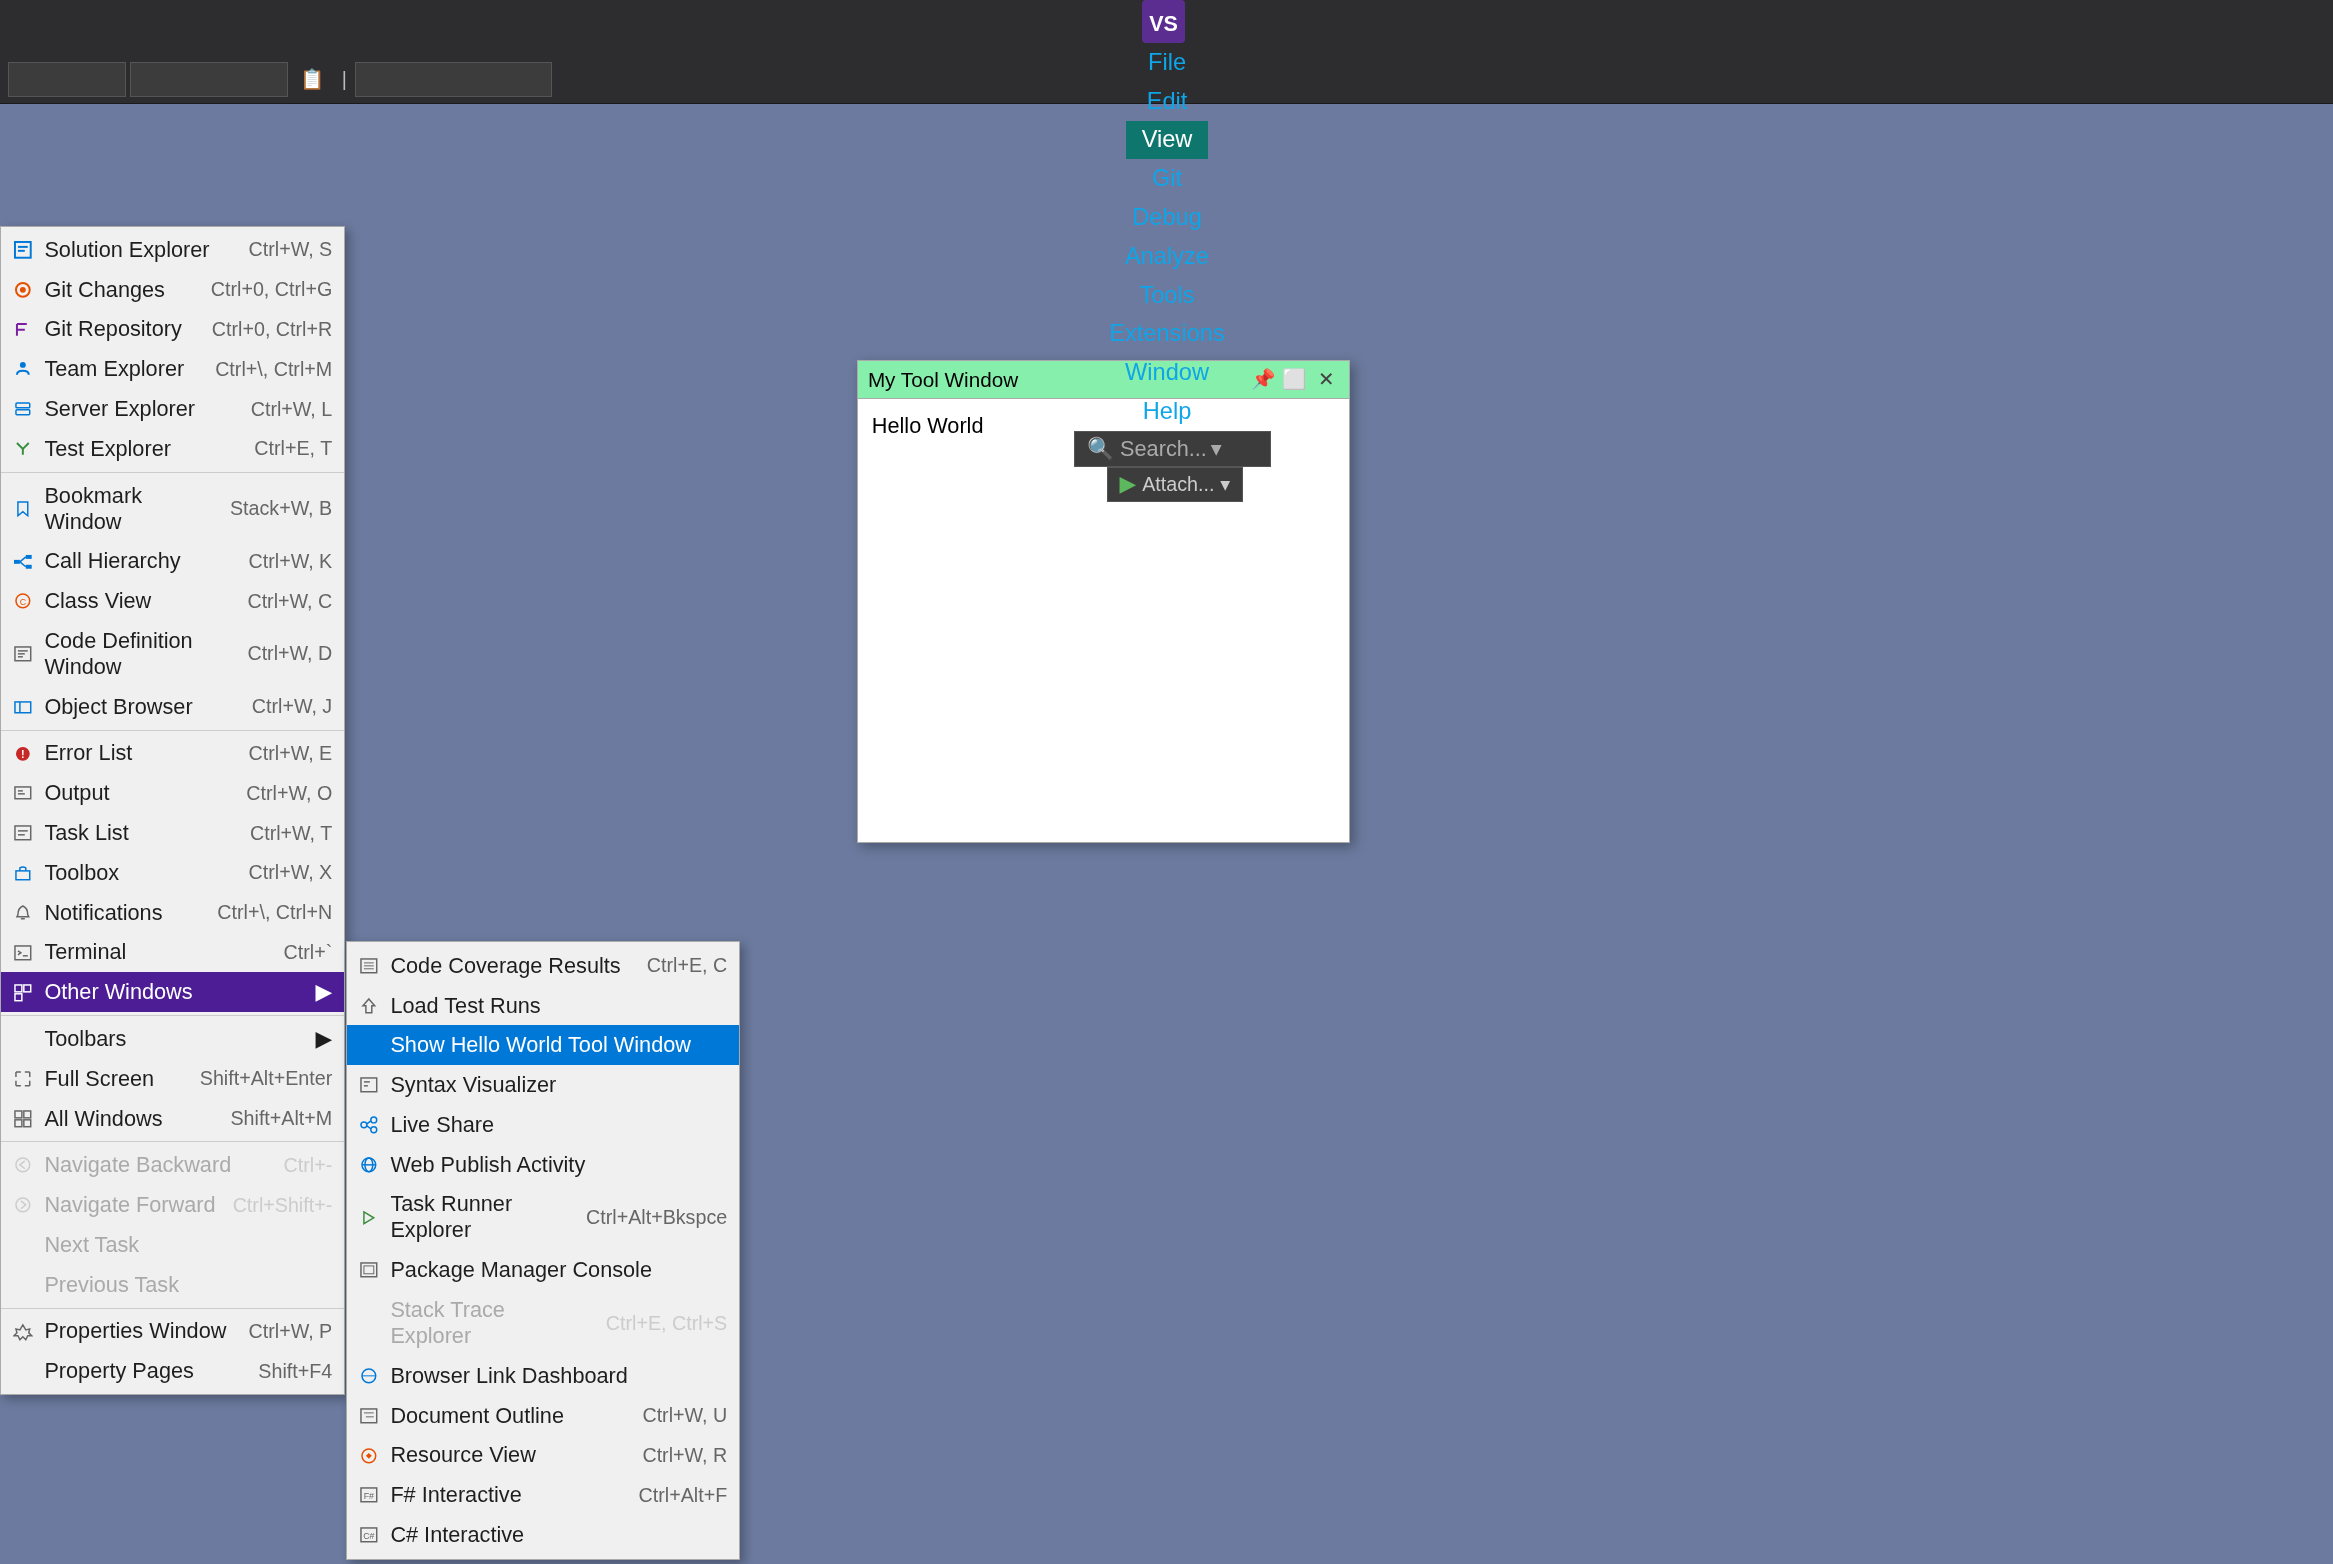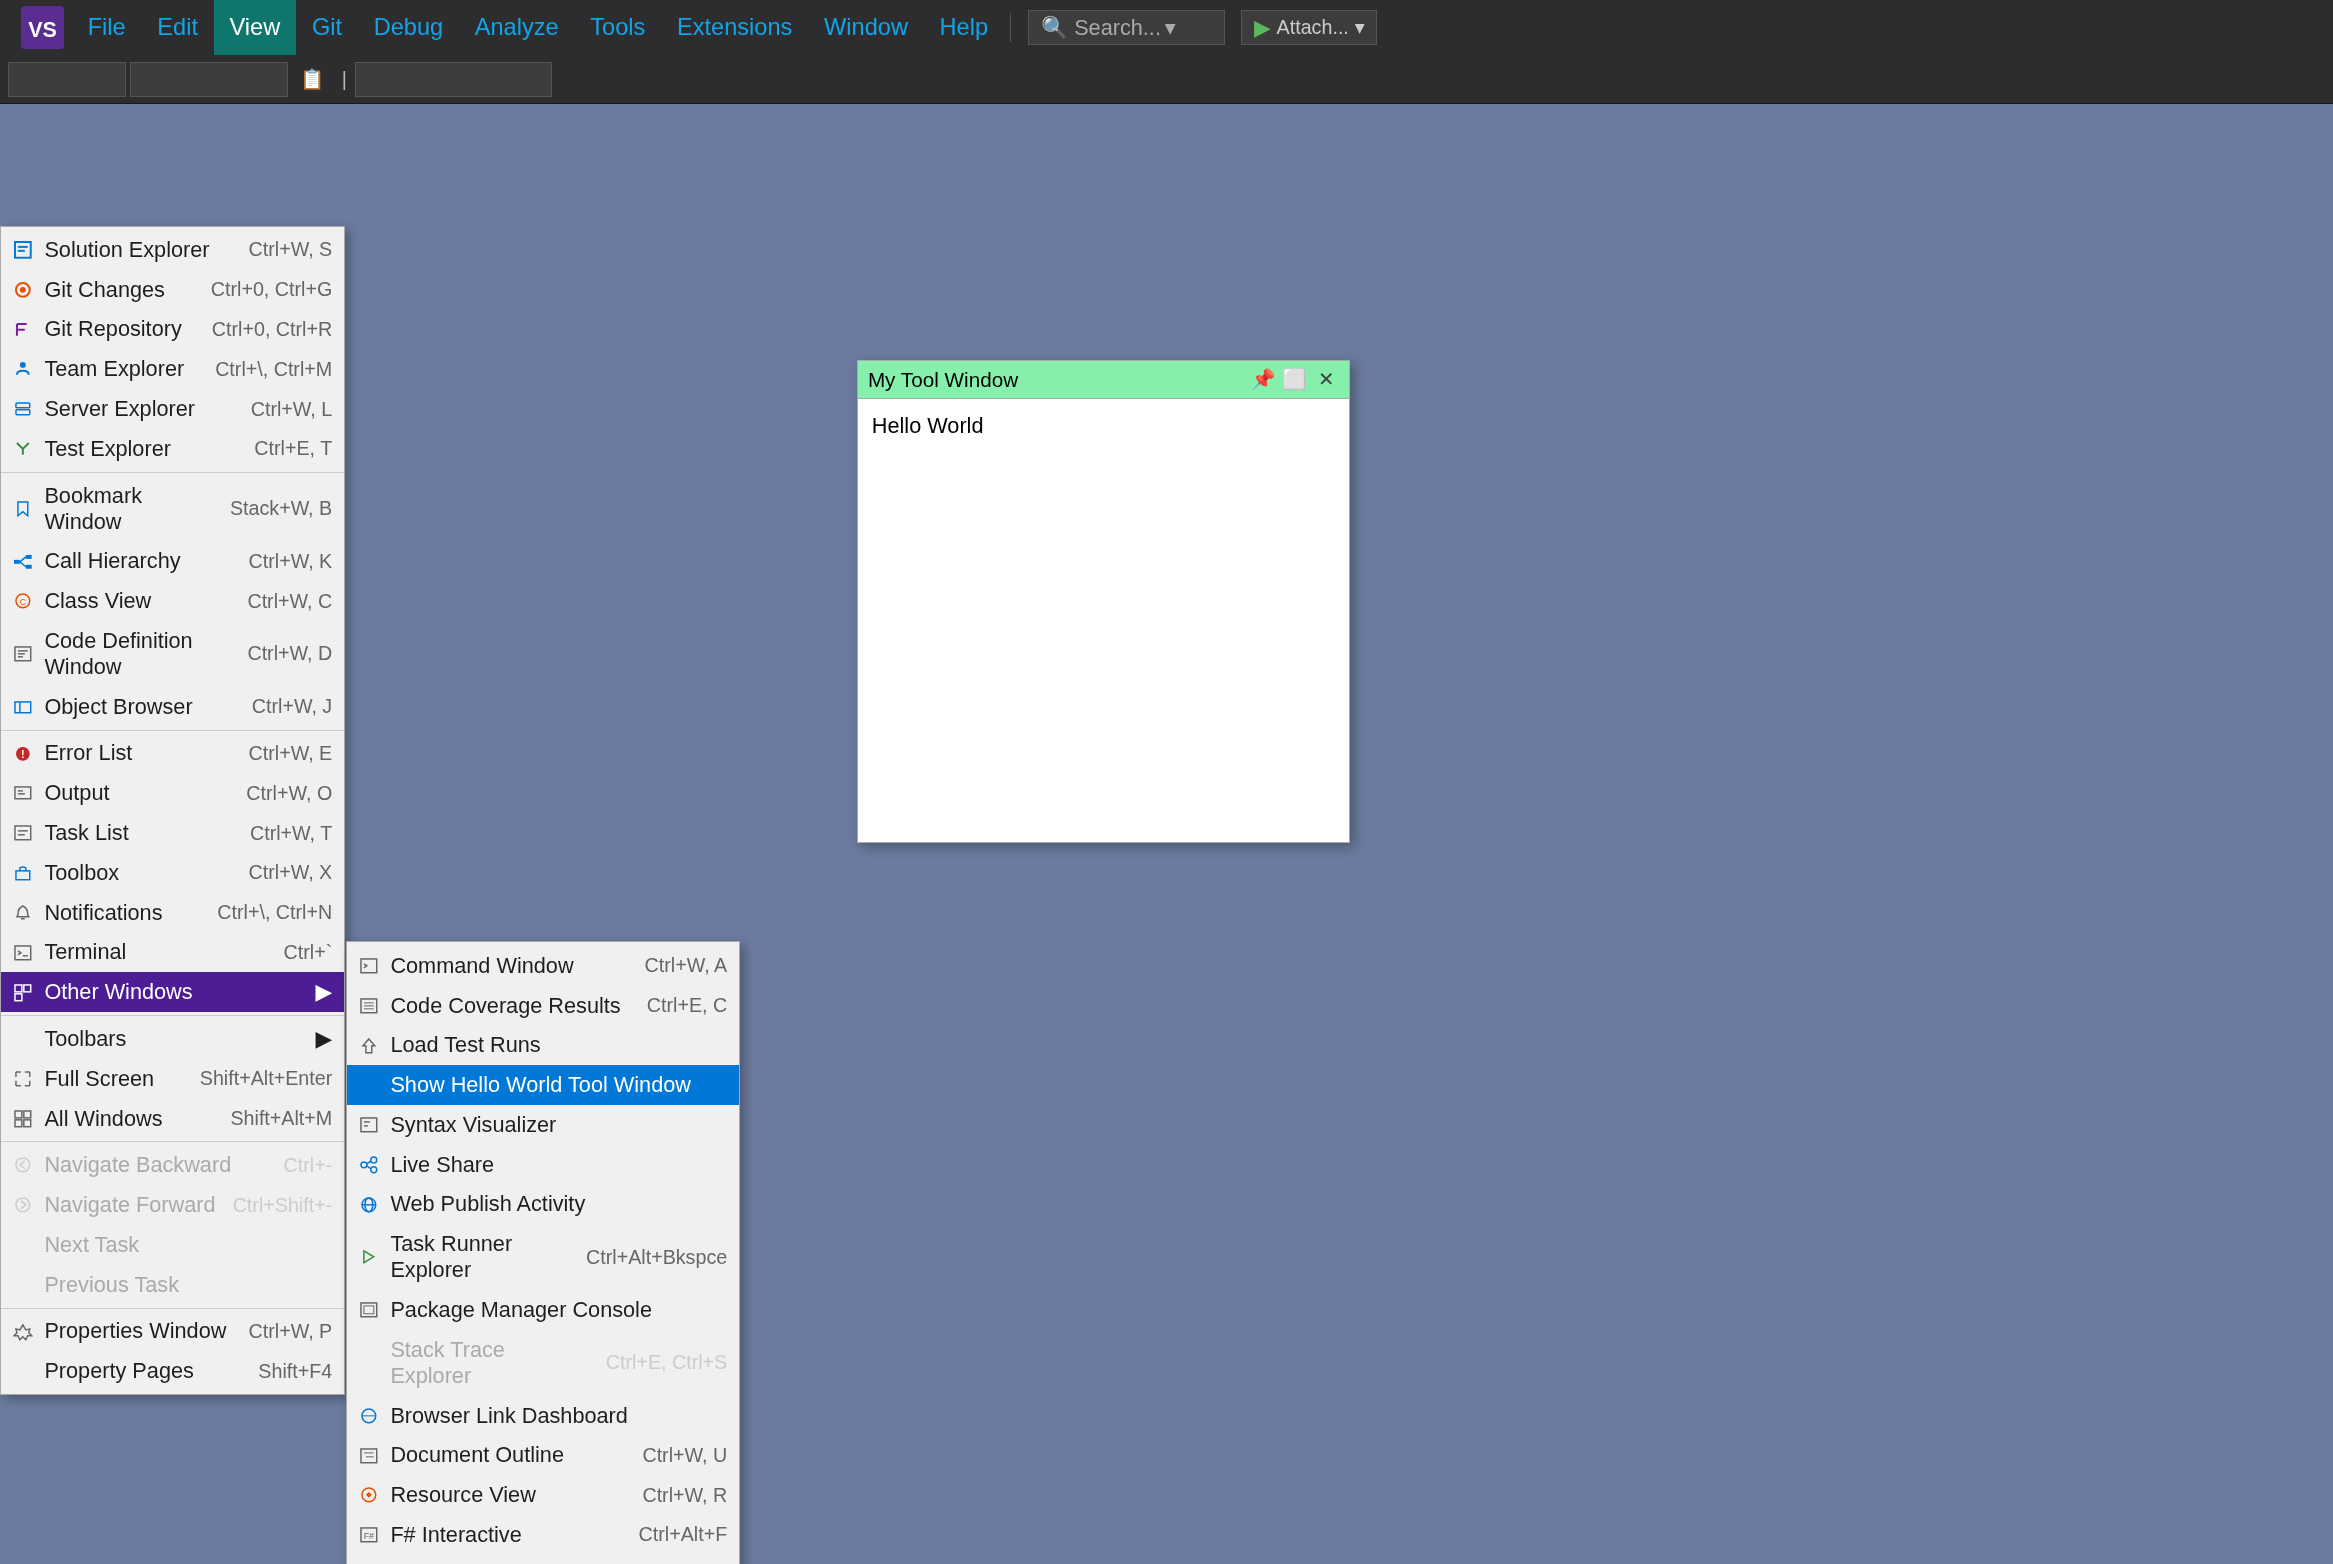--- a/index.html
+++ b/index.html
@@ -15,20 +15,21 @@
 
     
     .menu-bar {
       display: flex;
       align-items: center;
       background: #2d2d30;
       height: 55px;
       padding: 0 21px;
       position: relative;
       z-index: 100;
+      flex-direction: column;
     }
     .menu-bar-logo {
       width: 43px;
       height: 43px;
       margin-right: 7.9px;
     }
     .menu-item {
       color: #0ea5e9;
       padding: 5.9px 15.8px;
       cursor: pointer;
@@ -594,30 +595,20 @@
     </div>
 
     <div class="dropdown-item">
       <span class="item-icon"></span>
       <span class="item-label">Property Pages</span>
       <span class="item-shortcut">Shift+F4</span>
     </div>
 
     <div class="submenu" style="top: 714px; left: 345px; position: absolute;">
 
-      <div class="submenu-item">
-        <span class="item-icon">
-          <svg width="19.7" height="19.7" viewBox="0 0 20 20">
-              <rect x="2" y="3" width="16" height="14" fill="none" stroke="#666" stroke-width="1.5"></rect>
-              <path d="M5 8 L8 10 L5 12" fill="none" stroke="#666" stroke-width="1.5"></path>
-            </svg>
-        </span>
-        <span class="item-label">Command Window</span>
-        <span class="item-shortcut">Ctrl+W, A</span>
-      </div>
 
       <div class="submenu-item">
         <span class="item-icon">
           <svg width="19.7" height="19.7" viewBox="0 0 20 20">
               <rect x="2" y="3" width="16" height="14" fill="none" stroke="#666" stroke-width="1.5"></rect>
               <line x1="5" y1="7" x2="15" y2="7" stroke="#666" stroke-width="1"></line>
               <line x1="5" y1="10" x2="15" y2="10" stroke="#666" stroke-width="1"></line>
               <line x1="5" y1="13" x2="15" y2="13" stroke="#666" stroke-width="1"></line>
             </svg>
         </span>

